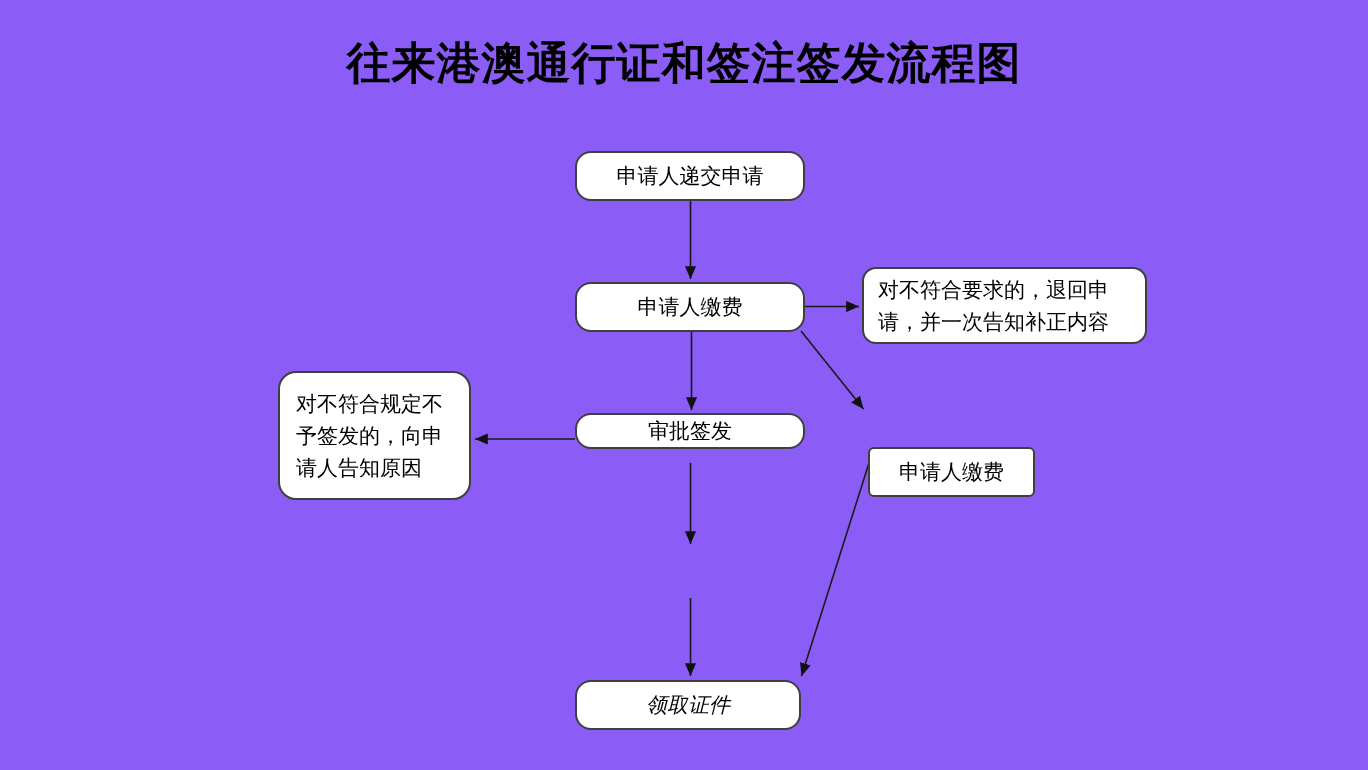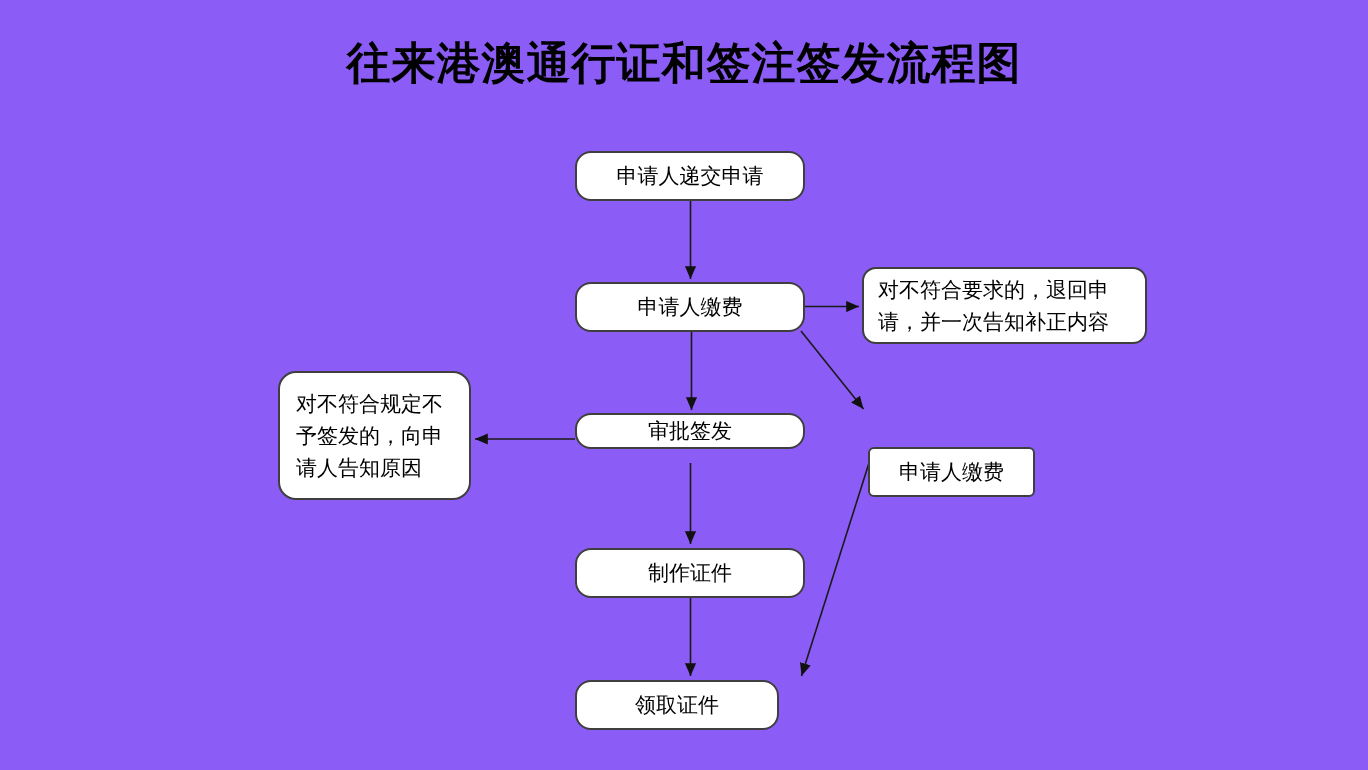--- a/index.html
+++ b/index.html
@@ -52,21 +52,21 @@
     justify-content: flex-start;
     text-align: left;
   }
   .node.note-box span {
     white-space: pre-line;
   }
   #node-submit  { left: 575px; top: 151px; width: 230px; height: 50px; }
   #node-accept  { left: 575px; top: 282px; width: 230px; height: 50px; }
   #node-approve { left: 575px; top: 413px; width: 230px; height: 36px; }
   #node-produce { left: 575px; top: 548px; width: 230px; height: 50px; }
-  #node-collect { left: 575px; top: 680px; width: 204px; height: 50px; }
+  #node-collect { left: 575px; top: 680px; width: 226px; height: 50px; font-style: italic; }
   #node-reject  { left: 862px; top: 267px; width: 285px; height: 77px;
                   border-radius: 14px; padding: 0 14px 0 14px; }
   #node-pay     { left: 868px; top: 413px; width: 167px; height: 50px;
                   border-radius: 6px; margin-top: 34px; }
   #node-notify  { left: 278px; top: 371px; width: 193px; height: 129px;
                   border-radius: 18px; padding: 0 22px 0 16px; align-items: center; }
   svg.arrow-layer {
     position: absolute;
     left: 0;
     top: 0;
@@ -120,21 +120,18 @@
   <div class="node note-box" id="node-notify">
     <span>对不符合规定不
 予签发的，向申
 请人告知原因</span>
   </div>
 
   <div class="node center-box" id="node-pay">
     <span>申请人缴费</span>
   </div>
 
-  <div class="node center-box" id="node-produce">
-    <span>制作证件</span>
-  </div>
 
   <div class="node center-box" id="node-collect">
     <span>领取证件</span>
   </div>
 
 </div>
 
 </body></html>

